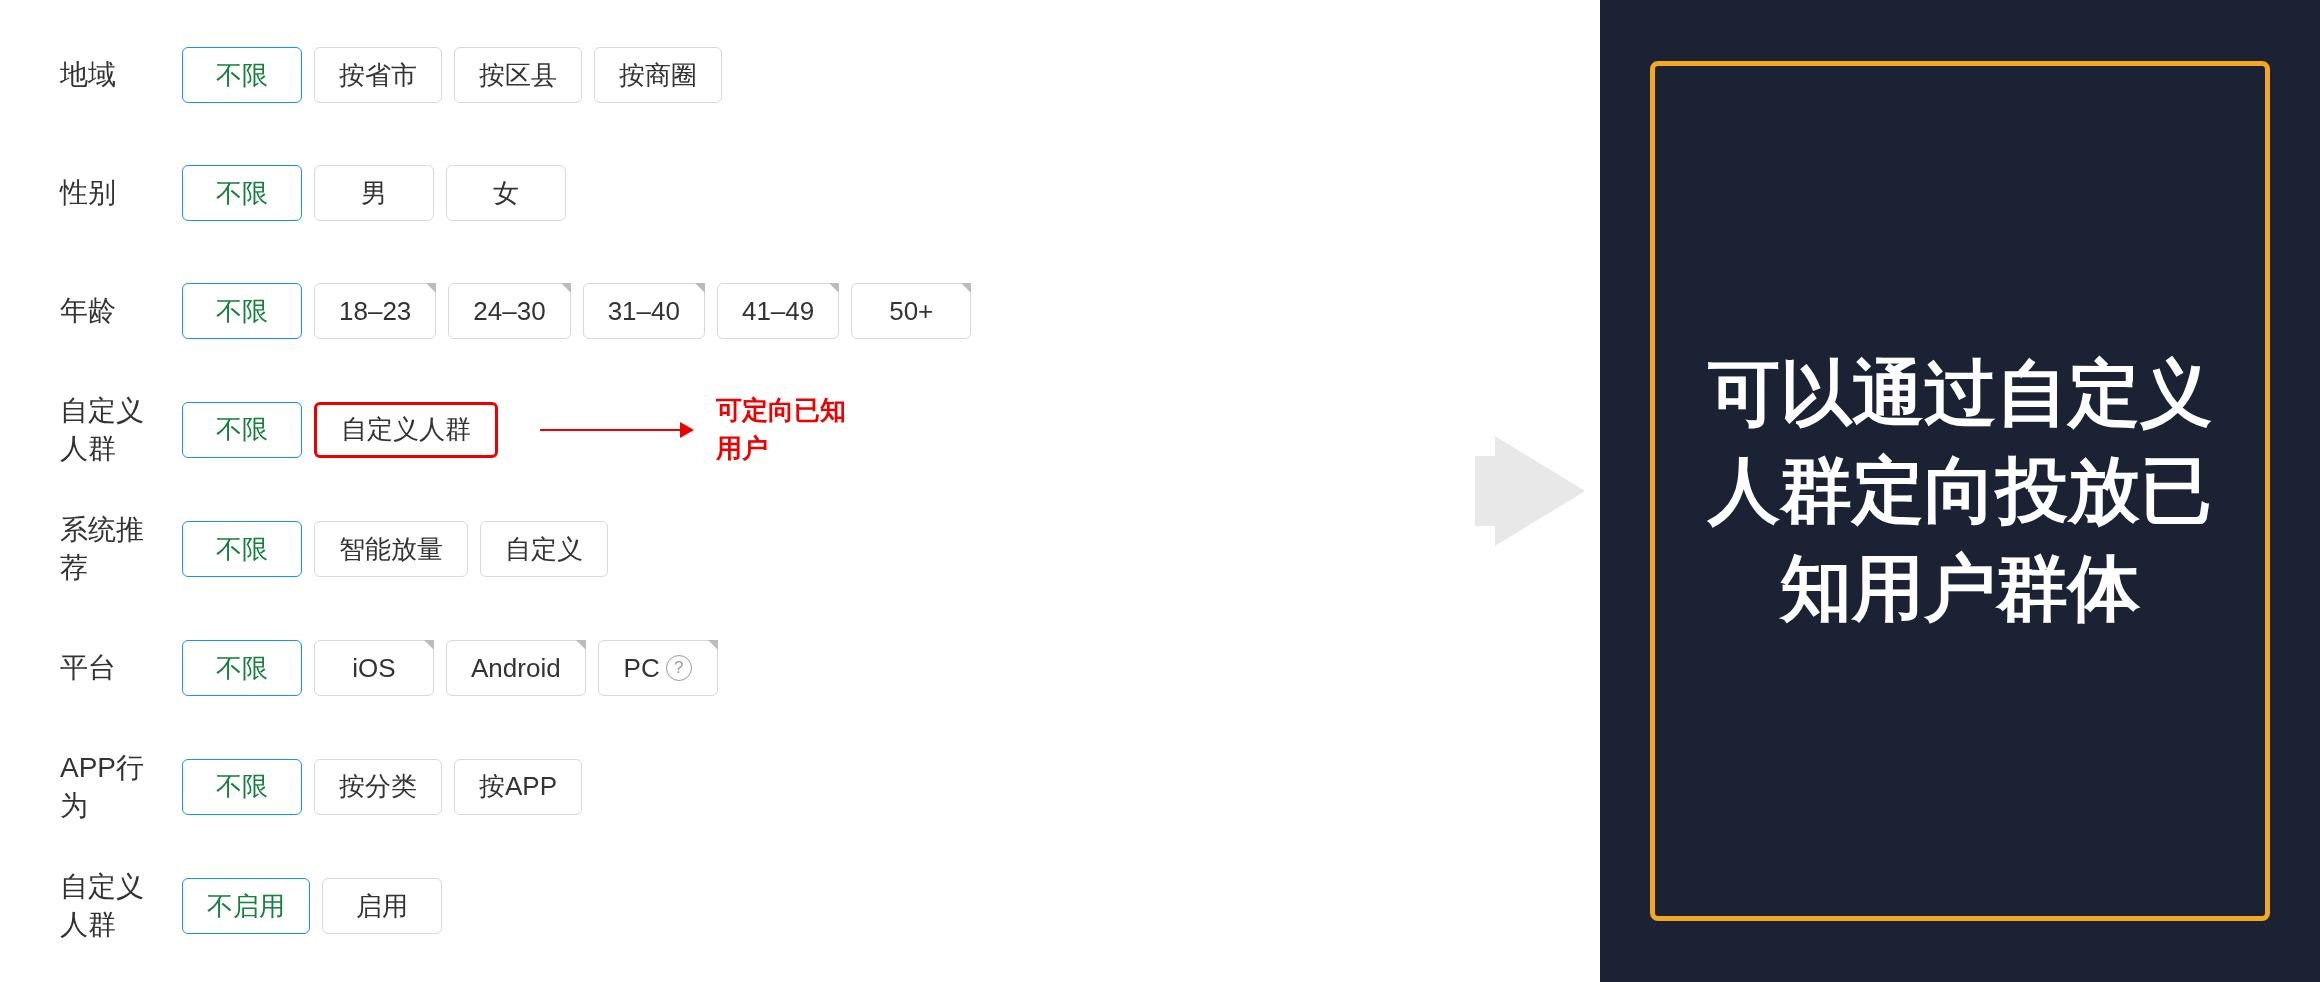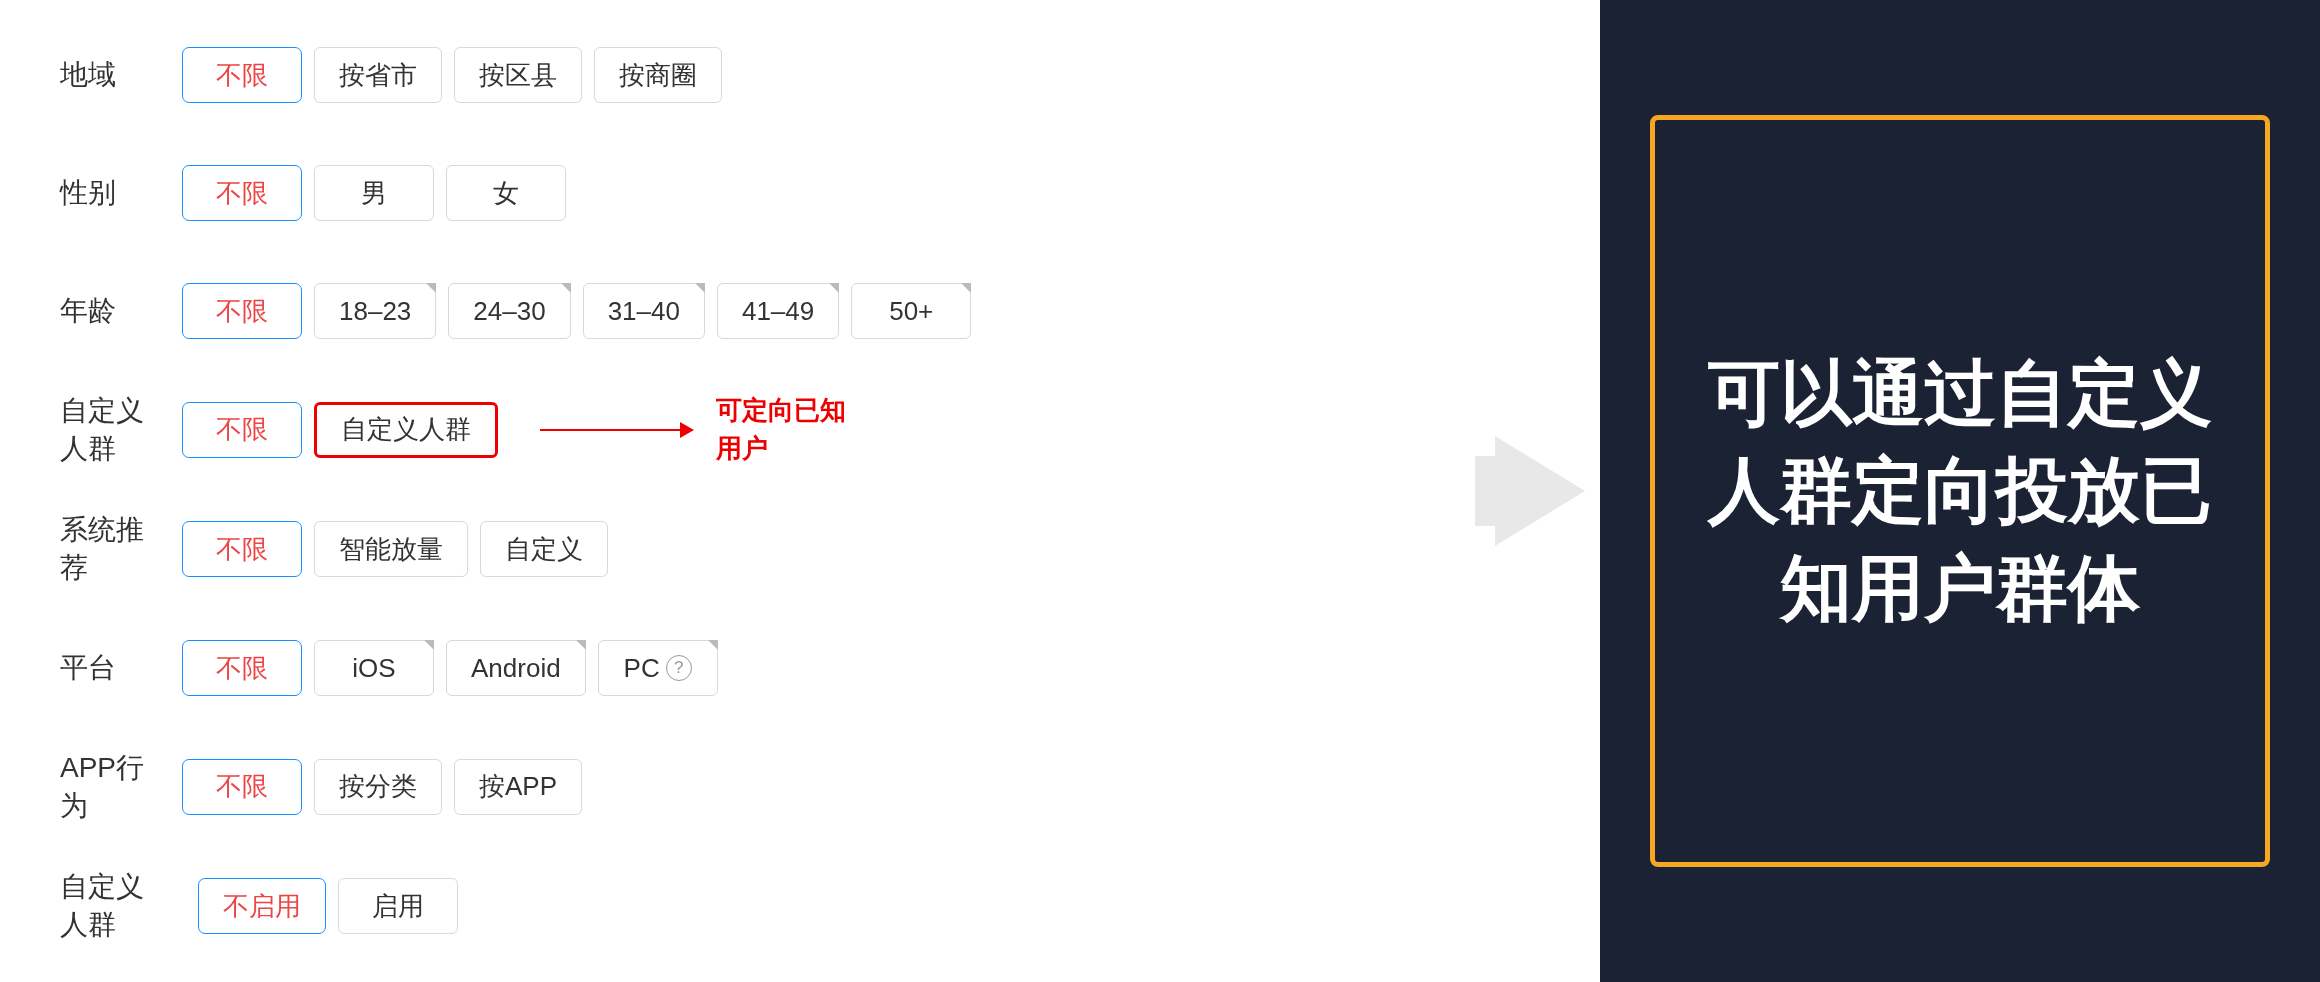--- a/index.html
+++ b/index.html
@@ -48,23 +48,22 @@
       border: 1.5px solid #d9d9d9;
       background: #fff;
       font-size: 26px;
       color: #333;
       cursor: pointer;
       position: relative;
     }
 
     .btn.active {
       border-color: #1890ff;
-      color: #ef4444;
-      background: #fff;
-      border-radius: 7px;
+      color: #15803d;
+      background: #fff;
     }
 
     .btn-highlight {
       border: 3px solid #e00;
       color: #333;
     }
 
     .chevron {
       position: absolute;
       top: -1px;
@@ -82,21 +81,21 @@
       display: flex;
       align-items: center;
       justify-content: center;
       position: relative;
     }
 
     .right-border-box {
       border: 5px solid #f5a623;
       border-radius: 8px;
       width: 620px;
-      height: 752px;
+      height: 860px;
       display: flex;
       align-items: center;
       justify-content: center;
       padding: 40px;
     }
 
     .right-text {
       color: #fff;
       font-size: 72px;
       font-weight: 700;
@@ -240,21 +239,21 @@
     <div class="row">
       <div class="row-label">APP行为</div>
       <div style="display: flex; align-items: center; gap: 12px; flex-wrap: wrap;">
         <button class="btn active">不限</button>
         <button class="btn">按分类</button>
         <button class="btn">按APP</button>
       </div>
     </div>
     <div class="row">
       <div class="row-label">自定义人群</div>
-      <div style="display: flex; align-items: center; gap: 12px; flex-wrap: wrap; margin-left: 16px;">
+      <div style="display: flex; align-items: center; gap: 12px; flex-wrap: wrap;">
         <button class="btn active">不启用</button>
         <button class="btn">启用</button>
       </div>
     </div>
   </div>
 
 <div class="big-arrow-container">
   <div class="big-arrow"></div>
 </div>
 

